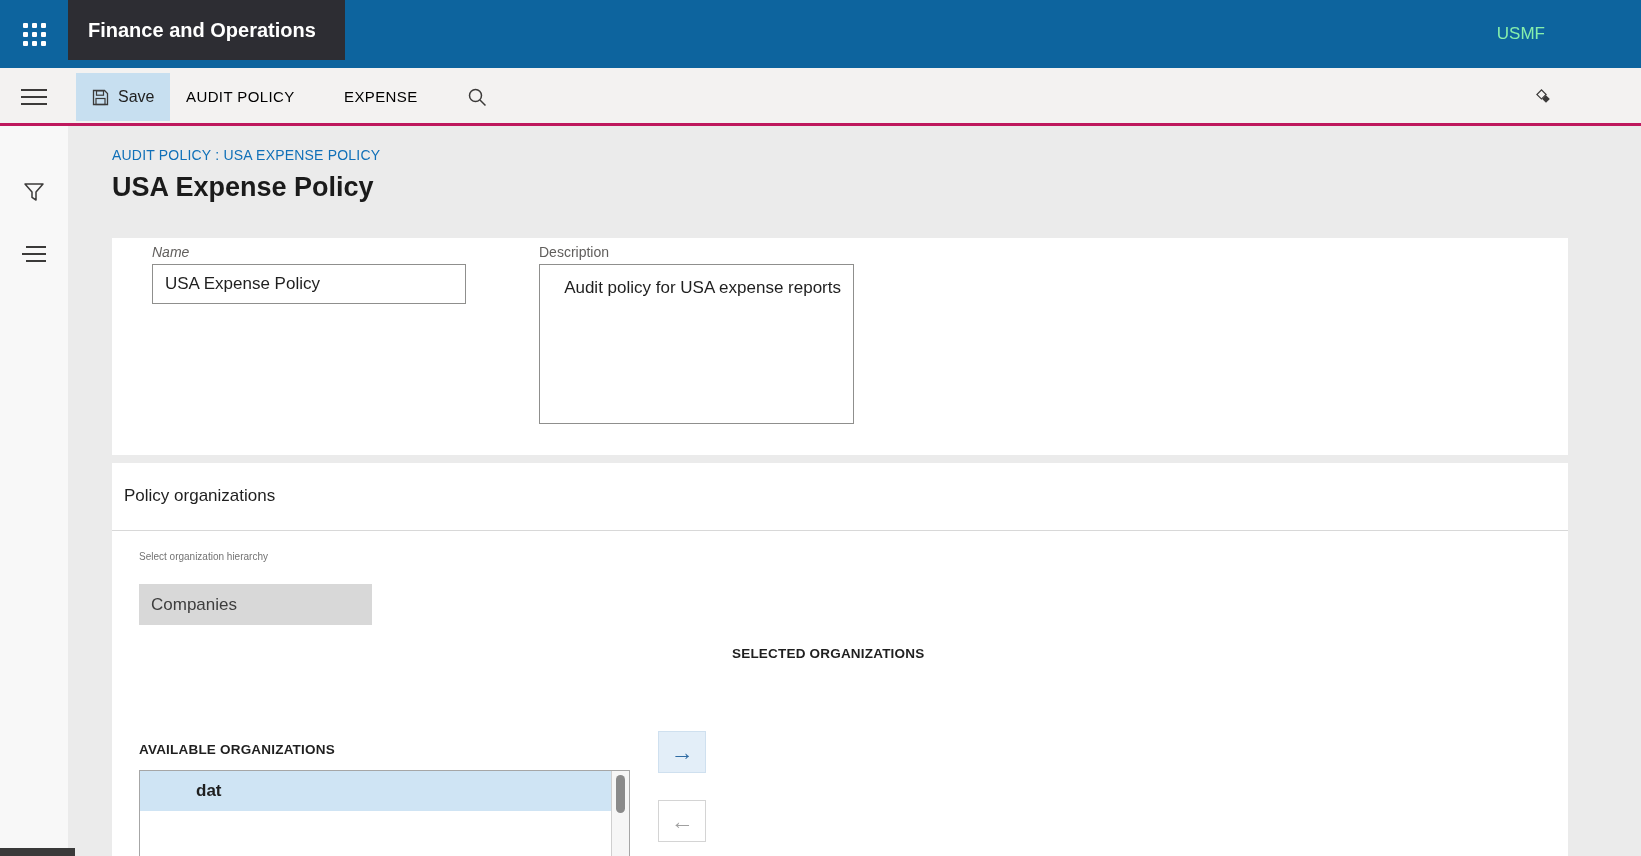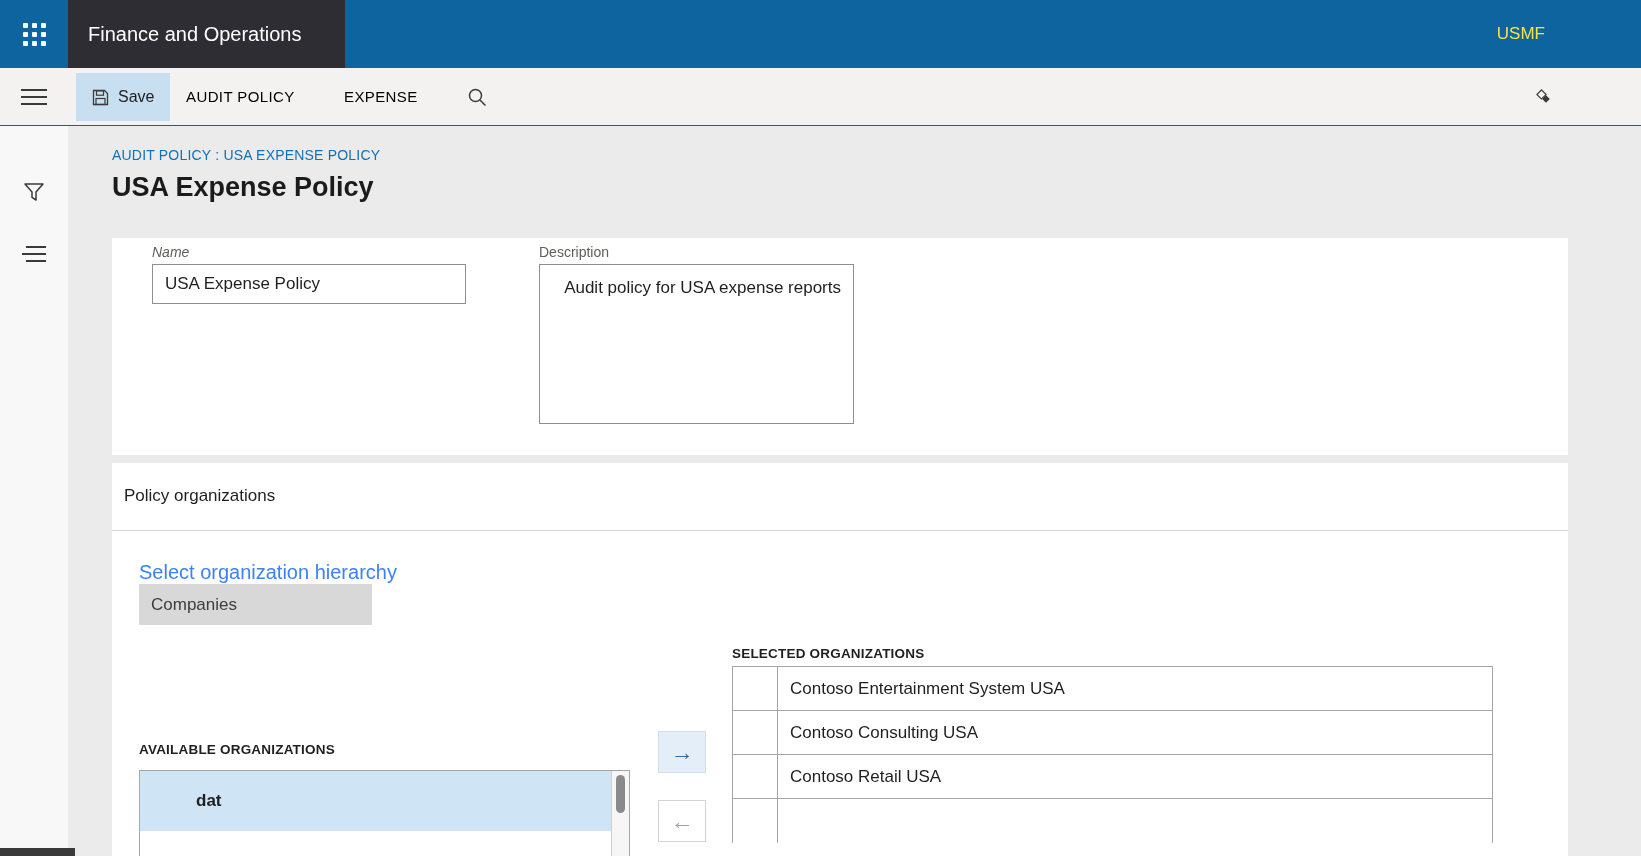--- a/index.html
+++ b/index.html
@@ -7,30 +7,30 @@
   body {
     width:1641px; height:856px; position:relative; overflow:hidden;
     font-family:"Liberation Sans", sans-serif; background:#ebebeb;
   }
 
   
   .topbar { position:absolute; left:0; top:0; width:1641px; height:68px; background:#0d649e; z-index:6; }
   .waffle { position:absolute; left:0; top:0; width:68px; height:68px; display:flex; align-items:center; justify-content:center; cursor:pointer; }
   .waffle-grid { display:grid; grid-template-columns:repeat(3,5px); grid-template-rows:repeat(3,5px); gap:4px; }
   .waffle-grid span { width:5px; height:5px; background:#fff; border-radius:1px; }
-  .app-title { position:absolute; left:68px; top:0; width:277px; height:68px; background:#2d2d33; color:#fff;
-    font-size:20px; font-weight:400; display:flex; align-items:center; padding-left:20px; }
+  .app-title { position:absolute; left:68px; top:0; width:277px; height:60px; background:#2d2d33; color:#fff;
+    font-size:20px; font-weight:700; display:flex; align-items:center; padding-left:20px; }
   .top-search { position:absolute; left:545px; top:14px; width:732px; height:40px; background:#f2f1f0;
     border:1px solid #62707a; border-radius:2px; display:flex; align-items:center; padding:0 6px 0 16px; gap:12px; }
   .top-search input { flex:1; border:none; outline:none; background:transparent; font-size:17px; color:#323130; font-family:inherit; }
   .top-search input::placeholder { color:#605e5c; }
-  .company { position:absolute; right:96px; top:0; height:68px; display:flex; align-items:center; color:#fde047; font-size:17px; cursor:pointer; }
+  .company { position:absolute; right:96px; top:0; height:68px; display:flex; align-items:center; color:#86efac; font-size:17px; cursor:pointer; }
 
   
-  .action-pane { position:absolute; left:0; top:68px; width:1641px; height:58px; background:#f3f2f1; border-bottom:1px solid #be185d; z-index:5; }
+  .action-pane { position:absolute; left:0; top:68px; width:1641px; height:58px; background:#f3f2f1; border-bottom:3px solid #be185d; z-index:5; }
   .hamburger { position:absolute; left:21px; top:21px; width:26px; height:16px; cursor:pointer; display:flex; flex-direction:column; justify-content:space-between; }
   .hamburger span { display:block; width:26px; height:2px; background:#3b3a39; }
   .save-btn { position:absolute; left:76px; top:5px; height:48px; padding:0 16px; background:#c7dff0;
     display:flex; align-items:center; gap:9px; font-size:16px; color:#1f1f1f; cursor:pointer; }
   .ap-tab { position:absolute; top:0; height:57px; display:flex; align-items:center; font-size:15px; color:#000000; letter-spacing:.4px; cursor:pointer; }
   .ap-tab.t0 { left:186px; }
   .ap-tab.t1 { left:344px; }
   .pane-search { position:absolute; left:466px; top:18px; cursor:pointer; width:22px; height:22px; }
   .pane-right-icon { position:absolute; right:88px; top:20px; cursor:pointer; width:18px; height:18px; }
 
@@ -50,21 +50,21 @@
   .lbl-name { left:40px; top:6px;font-style:italic; }
   .lbl-desc { left:427px; top:6px; }
   .inp-name { position:absolute; left:40px; top:26px; width:314px; height:40px; border:1px solid #8f8f8d; background:#fff;
     font-size:17px; color:#1f1f1f; padding:0 12px; font-family:inherit; outline:none; }
   .inp-desc { position:absolute; left:427px; top:26px; width:315px; height:160px; border:1px solid #8f8f8d; background:#fff;
     font-size:17px; color:#1f1f1f; padding:9px 12px; font-family:inherit; resize:none; outline:none; line-height:1.7;text-align:right; }
 
   .org-panel { position:absolute; left:44px; top:337px; width:1456px; height:430px; background:#fff; }
   .section-header { position:absolute; left:12px; top:23px; font-size:17px; color:#1f1f1f; cursor:pointer; }
   .section-divider { position:absolute; left:0; top:67px; width:1456px; height:1px; background:#d8d8d8; }
-  .lbl-hier { position:absolute; left:27px; top:98px; font-size:20px; color:#3b82f6; }
+  .lbl-hier { position:absolute; left:27px; top:88px; font-size:10px; color:#737373; }
   .inp-hier { position:absolute; left:27px; top:121px; width:233px; height:41px; background:#d8d8d8; border:none;
     font-size:17px; color:#3d3d3d; padding:12px 12px; font-family:inherit; }
 
   .grid-header { position:absolute; font-size:13.5px; font-weight:700; color:#1f1f1f; letter-spacing:.2px; }
   .sel-header { left:620px; top:183px;text-align:center; }
   .avail-header { left:27px; top:279px; }
 
   .sel-table { position:absolute; left:620px; top:203px; width:761px; background:#fff;
     border:1px solid #a6a6a6; border-bottom:none; }
   .sel-row { display:flex; height:44px; border-bottom:1px solid #a6a6a6; }
@@ -72,21 +72,21 @@
   .sel-cell-check { width:45px; border-right:1px solid #a6a6a6; cursor:pointer; }
   .sel-cell-text { flex:1; display:flex; align-items:center; padding-left:12px; font-size:17px; color:#1f1f1f; }
 
   .move-btn { position:absolute; left:546px; width:48px; height:42px; display:flex; align-items:center; justify-content:center;
     font-size:23px; cursor:pointer; }
   .move-right { top:268px; background:#e3eef8; border:1px solid #cfe0ef; color:#2f6ba3; }
   .move-left { top:337px; background:#ffffff; border:1px solid #d4d4d4; color:#a0a0a0; }
 
   .avail-list { position:absolute; left:27px; top:307px; width:491px; height:120px; background:#fff;
     border:1px solid #a6a6a6; border-bottom:none; }
-  .avail-row { height:60px; width:472px; display:flex; align-items:center; padding-left:56px;
+  .avail-row { height:40px; width:472px; display:flex; align-items:center; padding-left:56px;
     font-size:17px; font-weight:700; color:#1f1f1f; cursor:pointer; }
   .avail-row.selected { background:#cfe4f4; }
   .avail-scrollbar { position:absolute; right:0; top:0; width:18px; height:119px; background:#f6f6f6; border-left:1px solid #cfcfcf; cursor:pointer; }
   .avail-scrollbar .thumb { position:absolute; left:4px; top:4px; width:9px; height:38px; background:#8a8a8a; border-radius:5px; }
 
   .bottom-strip { position:absolute; left:0; bottom:0; width:75px; height:8px; background:#3a3a3a; z-index:10; }
 </style>
 </head>
 <body>
 
@@ -167,38 +167,20 @@
   </div>
 
   <div class="org-panel">
     <div class="section-header">Policy organizations</div>
     <div class="section-divider"></div>
 
     <div class="lbl-hier">Select organization hierarchy</div>
     <input class="inp-hier" disabled="" value="Companies" style="">
 
     <div class="grid-header sel-header">SELECTED ORGANIZATIONS</div>
-    <div class="sel-table">
-      <div class="sel-row">
-        <div class="sel-cell-check"></div>
-        <div class="sel-cell-text">Contoso Entertainment System USA</div>
-      </div>
-      <div class="sel-row">
-        <div class="sel-cell-check"></div>
-        <div class="sel-cell-text">Contoso Consulting USA</div>
-      </div>
-      <div class="sel-row">
-        <div class="sel-cell-check"></div>
-        <div class="sel-cell-text">Contoso Retail USA</div>
-      </div>
-      <div class="sel-row partial">
-        <div class="sel-cell-check"></div>
-        <div class="sel-cell-text"></div>
-      </div>
-    </div>
 
     <div class="move-btn move-right">
       <span>→</span>
     </div>
     <div class="move-btn move-left">
       <span>←</span>
     </div>
 
     <div class="grid-header avail-header">AVAILABLE ORGANIZATIONS</div>
     <div class="avail-list">

